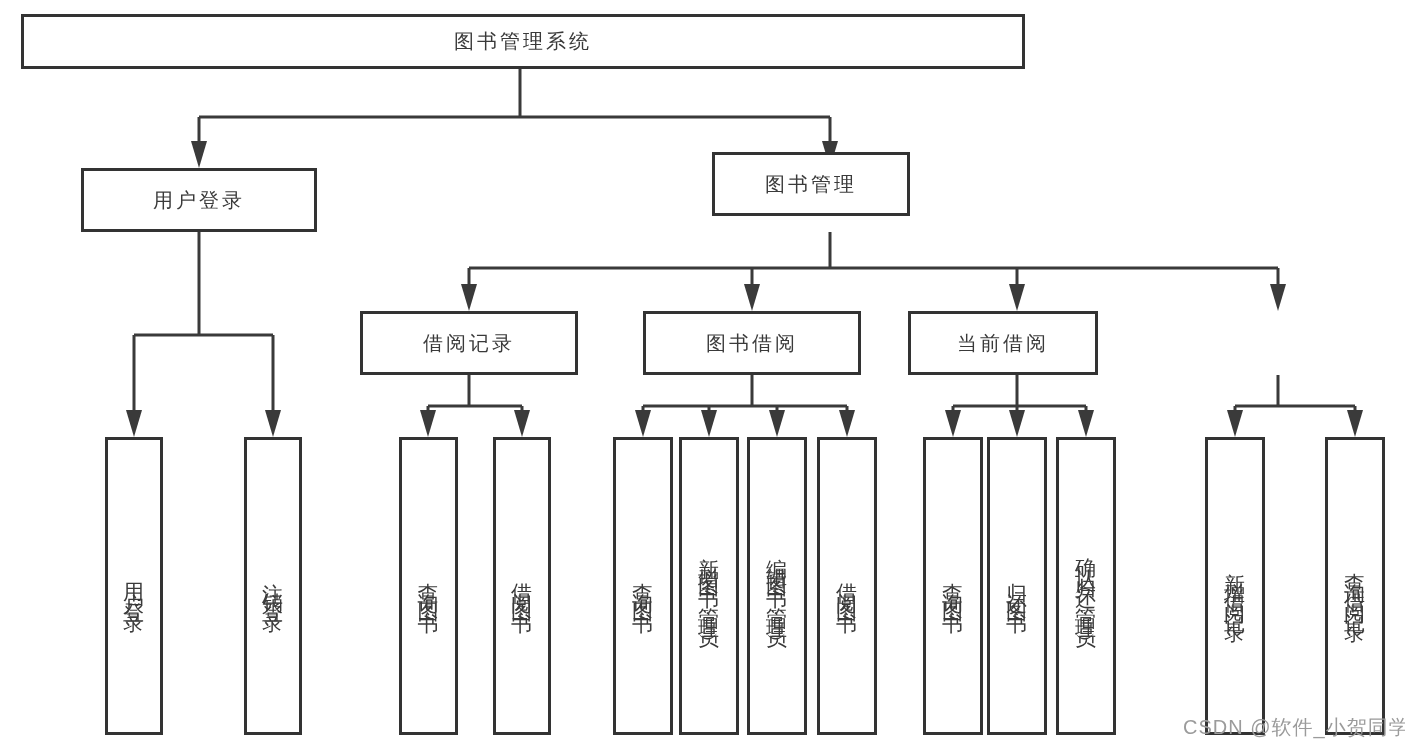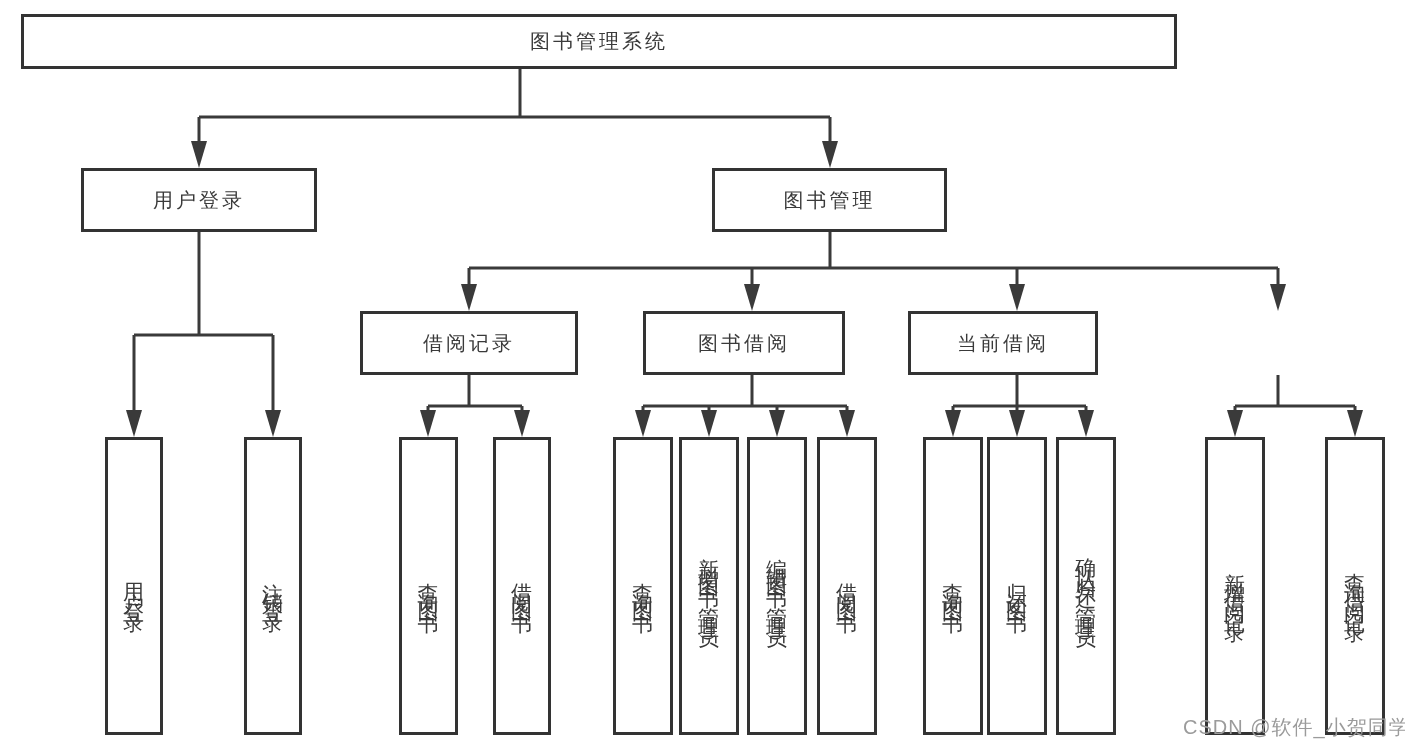--- a/index.html
+++ b/index.html
@@ -55,35 +55,35 @@
       <polygon points="769,410 785,410 777,437"></polygon>
       <polygon points="839,410 855,410 847,437"></polygon>
       <polygon points="945,410 961,410 953,437"></polygon>
       <polygon points="1009,410 1025,410 1017,437"></polygon>
       <polygon points="1078,410 1094,410 1086,437"></polygon>
       <polygon points="1227,410 1243,410 1235,437"></polygon>
       <polygon points="1347,410 1363,410 1355,437"></polygon>
     </g>
   </svg>
 
-  <div class="box" style="left:21px; top:14px; width:1156px; height:55px">
+  <div class="box" style="left:21px; top:14px; width:1004px; height:55px">
     <span class="hlabel">图书管理系统</span>
   </div>
 
   <div class="box" style="left:81px; top:168px; width:236px; height:64px">
     <span class="hlabel">用户登录</span>
   </div>
-  <div class="box" style="left:712px; top:168px; width:235px; height:64px">
+  <div class="box" style="left:712px; top:152px; width:198px; height:64px">
     <span class="hlabel">图书管理</span>
   </div>
 
   <div class="box" style="left:360px; top:311px; width:218px; height:64px">
     <span class="hlabel">借阅记录</span>
   </div>
-  <div class="box" style="left:643px; top:311px; width:202px; height:64px">
+  <div class="box" style="left:643px; top:311px; width:218px; height:64px">
     <span class="hlabel">图书借阅</span>
   </div>
   <div class="box" style="left:908px; top:311px; width:190px; height:64px">
     <span class="hlabel">当前借阅</span>
   </div>
 
   <div class="box" style="left:105px; top:437px; width:58px; height:298px">
     <span class="vlabel">用户登录</span>
   </div>
   <div class="box" style="left:244px; top:437px; width:58px; height:298px">

